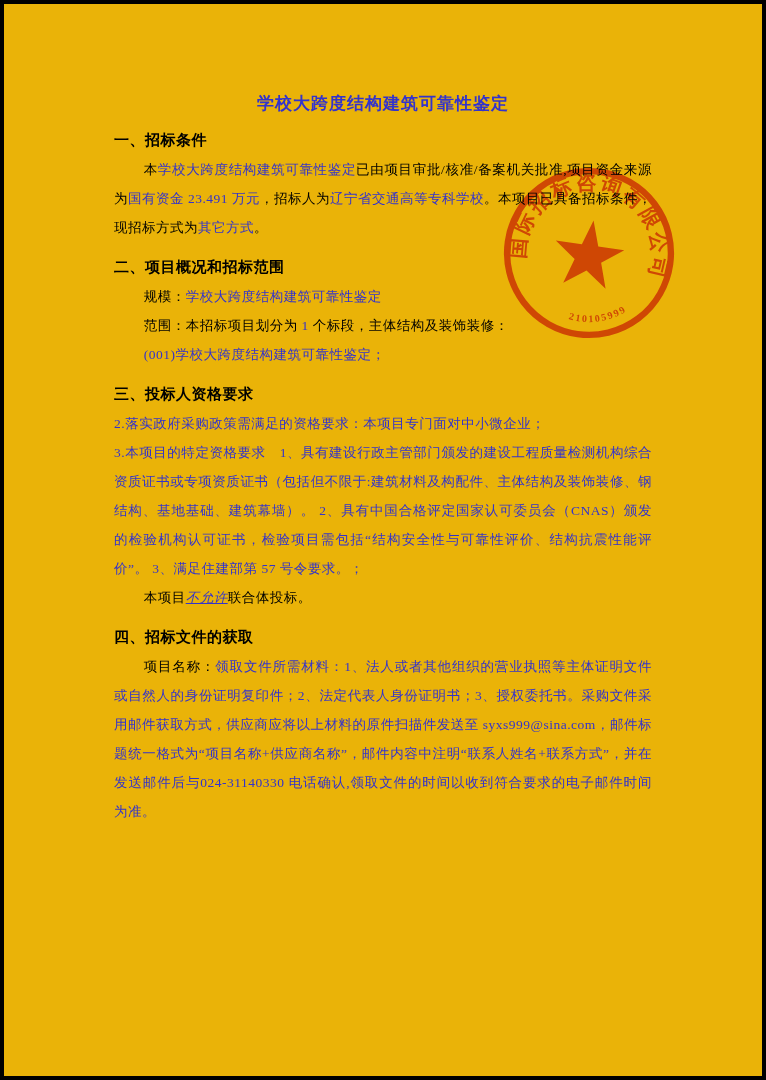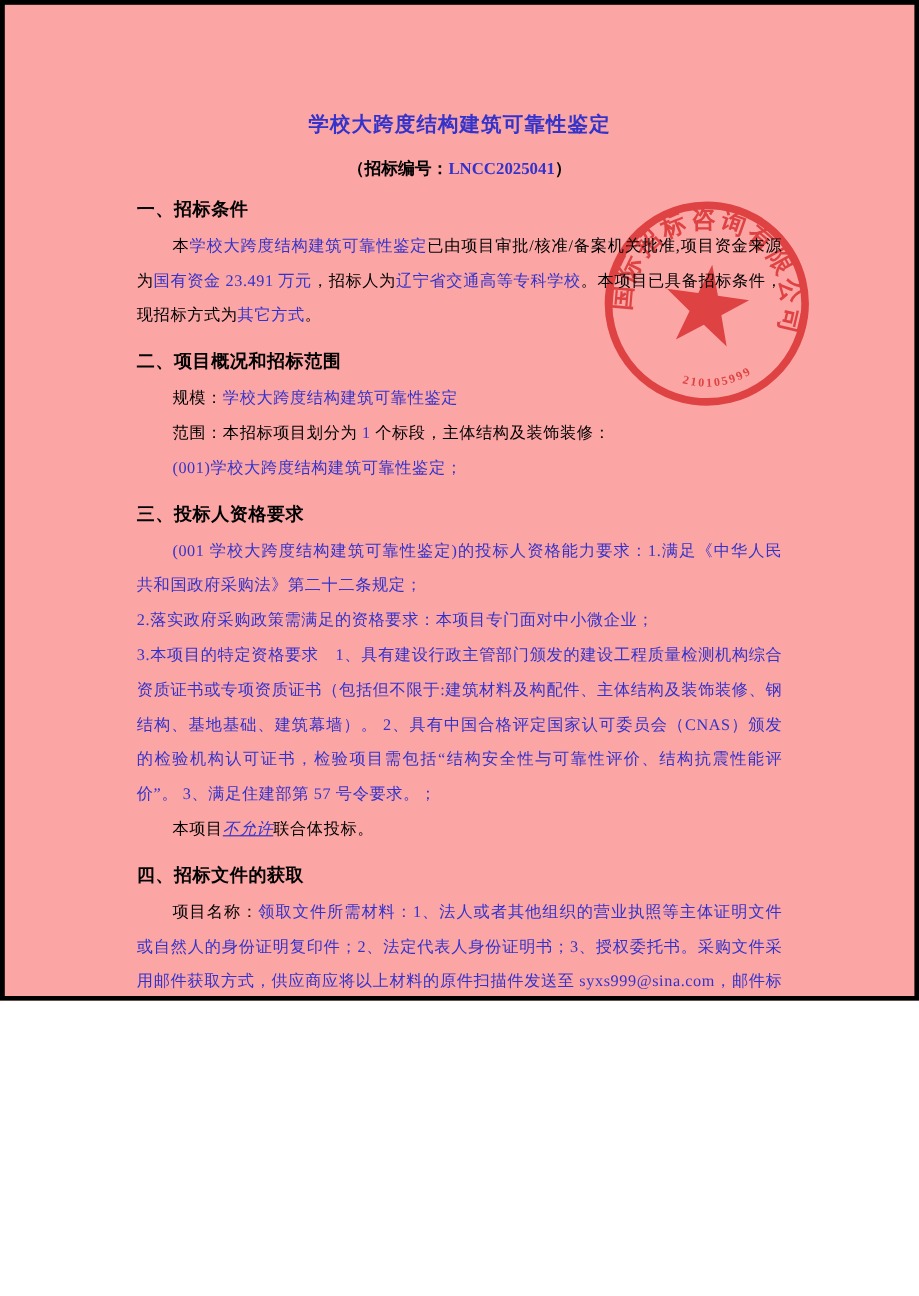--- a/index.html
+++ b/index.html
@@ -1,20 +1,20 @@
 <!DOCTYPE html>
 <html><head>
 <meta charset="utf-8">
 <style>
   html,body { margin:0; padding:0; background:#ffffff; }
   .page {
     position:relative;
-    width:766px; height:834px;
+    width:766px; height:1080px;
     box-sizing:border-box;
-    background:#fca5a5;
+    background:#eab308;
     border:4px solid #000000;
     overflow:hidden;
     font-family:"Liberation Serif","DejaVu Serif",serif;
     color:#000000;
   }
   .content { padding:0 110px; }
   .doc-title {
     margin:0; padding-top:88px;
     text-align:center;
     font-size:17px; font-weight:bold;
@@ -53,38 +53,36 @@
   }
 </style>
 </head>
 <body>
 
 <div class="page">
   <div class="content">
 
     <p class="doc-title">学校大跨度结构建筑可靠性鉴定</p>
 
-    <p class="doc-subtitle"><span>（招标编号：</span><span class="num">LNCC2025041</span><span>）</span></p>
 
 
     <h2 class="sec">一、招标条件</h2>
 
     <p class="line ind"><span class="k">本</span><span class="b">学校大跨度结构建筑可靠性鉴定</span><span class="k">已由项目审批/核准/备案机关批准,项目资金来源为</span><span class="b">国有资金 23.491 万元</span><span class="k">，招标人为</span><span class="b">辽宁省交通高等专科学校</span><span class="k">。本项目已具备招标条件，现招标方式为</span><span class="b">其它方式</span><span class="k">。</span></p>
 
     <h2 class="sec">二、项目概况和招标范围</h2>
 
     <p class="line ind"><span class="k">规模：</span><span class="b">学校大跨度结构建筑可靠性鉴定</span></p>
 
     <p class="line ind"><span class="k">范围：本招标项目划分为 </span><span class="b">1</span><span class="k"> 个标段，主体结构及装饰装修：</span></p>
 
     <p class="line ind"><span class="b">(001)学校大跨度结构建筑可靠性鉴定；</span></p>
 
     <h2 class="sec">三、投标人资格要求</h2>
 
-    <p class="line ind"><span class="b">(001 学校大跨度结构建筑可靠性鉴定)的投标人资格能力要求：1.满足《中华人民共和国政府采购法》第二十二条规定；</span></p>
 
     <p class="line"><span class="b">2.落实政府采购政策需满足的资格要求：本项目专门面对中小微企业；</span></p>
 
     <p class="line"><span class="b">3.本项目的特定资格要求　1、具有建设行政主管部门颁发的建设工程质量检测机构综合资质证书或专项资质证书（包括但不限于:建筑材料及构配件、主体结构及装饰装修、钢结构、基地基础、建筑幕墙）。 2、具有中国合格评定国家认可委员会（CNAS）颁发的检验机构认可证书，检验项目需包括“结构安全性与可靠性评价、结构抗震性能评价”。 3、满足住建部第 57 号令要求。；</span></p>
 
     <p class="line ind"><span class="k">本项目</span><span class="bi">不允许</span><span class="k">联合体投标。</span></p>
 
     <h2 class="sec">四、招标文件的获取</h2>
 
 

